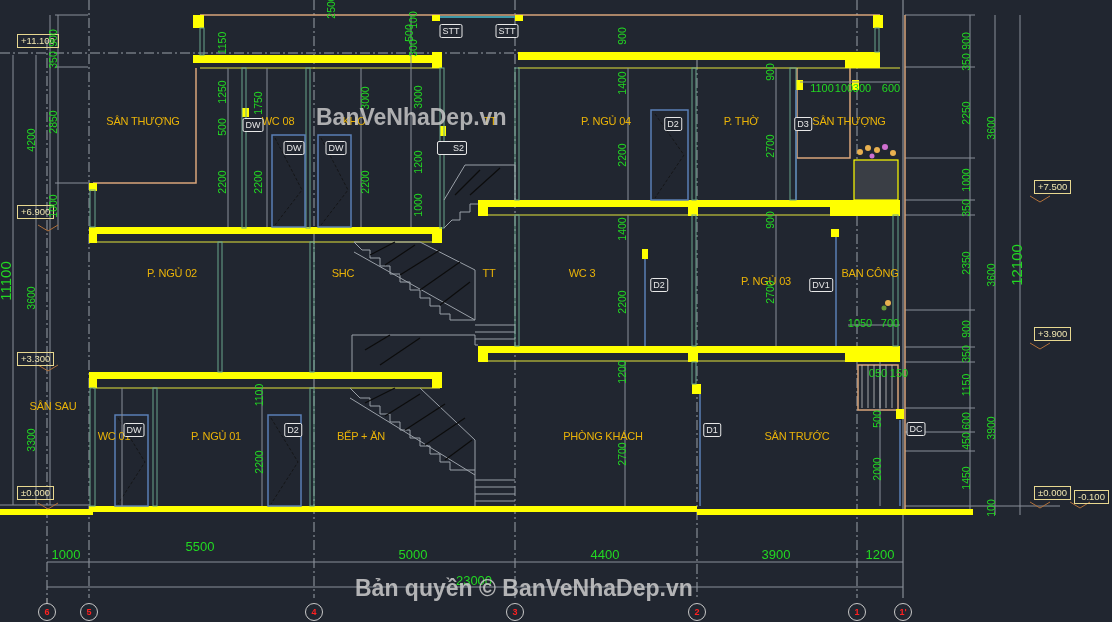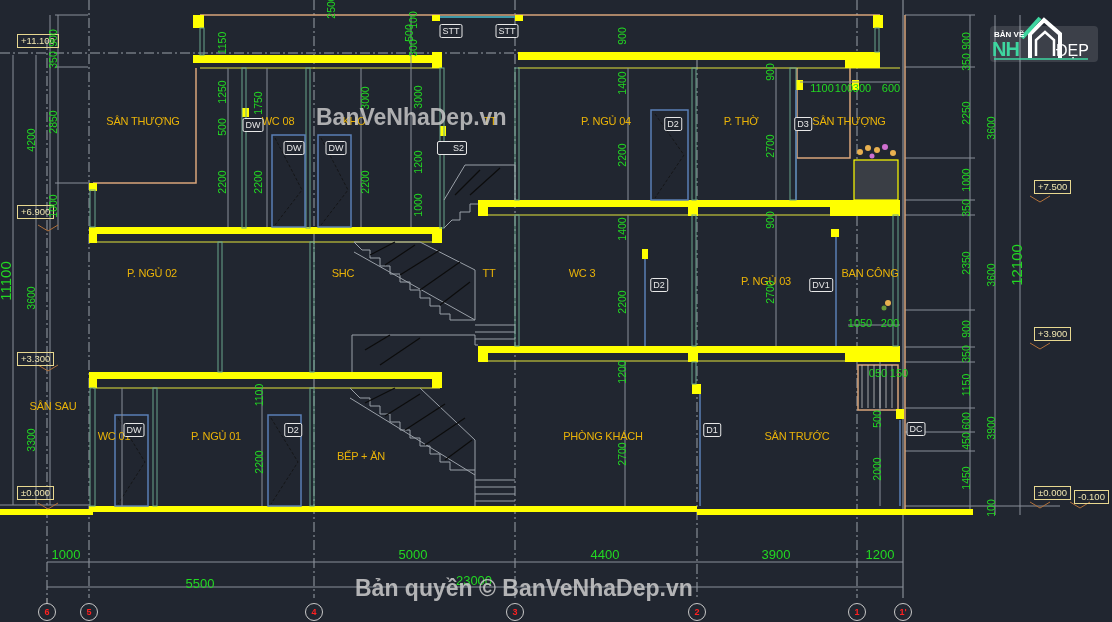--- a/index.html
+++ b/index.html
@@ -264,30 +264,30 @@
     </g>
   </svg>
 
   <div class="room" style="left:143px;top:121px;">SÂN THƯỢNG</div>
   <div class="room" style="left:278px;top:121px;">WC 08</div>
   <div class="room" style="left:354px;top:121px;">KHO</div>
   <div class="room" style="left:490px;top:121px;">TT</div>
   <div class="room" style="left:606px;top:121px;">P. NGỦ 04</div>
   <div class="room" style="left:741px;top:121px;">P. THỜ</div>
   <div class="room" style="left:849px;top:121px;">SÂN THƯỢNG</div>
-  <div class="room" style="left:152px;top:273px;">P. NGỦ 02</div>
+  <div class="room" style="left:172px;top:273px;">P. NGỦ 02</div>
   <div class="room" style="left:343px;top:273px;">SHC</div>
   <div class="room" style="left:489px;top:273px;">TT</div>
   <div class="room" style="left:582px;top:273px;">WC 3</div>
   <div class="room" style="left:766px;top:273px;margin-top:8px;">P. NGỦ 03</div>
   <div class="room" style="left:870px;top:273px;">BAN CÔNG</div>
   <div class="room" style="left:53px;top:406px;">SÂN SAU</div>
   <div class="room" style="left:114px;top:436px;">WC 01</div>
   <div class="room" style="left:216px;top:436px;">P. NGỦ 01</div>
-  <div class="room" style="left:361px;top:456px;">BẾP + ĂN</div>
+  <div class="room" style="left:361px;top:436px;">BẾP + ĂN</div>
   <div class="room" style="left:603px;top:436px;">PHÒNG KHÁCH</div>
   <div class="room" style="left:797px;top:436px;">SÂN TRƯỚC</div>
 
   <div class="tag" style="left:253px;top:125px;">DW</div>
   <div class="tag" style="left:294px;top:148px;">DW</div>
   <div class="tag" style="left:336px;top:148px;">DW</div>
   <div class="tag" style="left:451px;top:31px;">STT</div>
   <div class="tag" style="left:507px;top:31px;">STT</div>
   <div class="tag" style="left:452px;top:148px;padding-left:15px;">S2</div>
   <div class="tag" style="left:673px;top:124px;">D2</div>
@@ -343,21 +343,21 @@
   <div class="dim" style="left:891px;top:88px;">600</div>
   <div class="dimv" style="left:622px;top:229px;">1400</div>
   <div class="dimv" style="left:622px;top:302px;">2200</div>
   <div class="dimv" style="left:622px;top:372px;">1200</div>
   <div class="dimv" style="left:770px;top:220px;">900</div>
   <div class="dimv" style="left:770px;top:292px;">2700</div>
   <div class="dimv" style="left:259px;top:395px;">1100</div>
   <div class="dimv" style="left:259px;top:462px;">2200</div>
   <div class="dimv" style="left:622px;top:454px;">2700</div>
   <div class="dim" style="left:860px;top:323px;">1050</div>
-  <div class="dim" style="left:890px;top:323px;">200</div>
+  <div class="dim" style="left:890px;top:323px;">700</div>
   <div class="dim" style="left:878px;top:373px;">050</div>
   <div class="dim" style="left:899px;top:373px;">150</div>
   <div class="dimv" style="left:877px;top:419px;">500</div>
   <div class="dimv" style="left:877px;top:469px;">2000</div>
 
   <div class="dimv" style="left:966px;top:41px;">900</div>
   <div class="dimv" style="left:966px;top:62px;">350</div>
   <div class="dimv" style="left:966px;top:113px;">2250</div>
   <div class="dimv" style="left:966px;top:180px;">1000</div>
   <div class="dimv" style="left:966px;top:208px;">350</div>
@@ -368,43 +368,31 @@
   <div class="dimv" style="left:966px;top:421px;">600</div>
   <div class="dimv" style="left:966px;top:441px;">450</div>
   <div class="dimv" style="left:966px;top:478px;">1450</div>
   <div class="dimv" style="left:991px;top:508px;">100</div>
   <div class="dimv" style="left:991px;top:128px;">3600</div>
   <div class="dimv" style="left:991px;top:275px;">3600</div>
   <div class="dimv" style="left:991px;top:428px;">3900</div>
   <div class="dimv big" style="left:1016px;top:265px;">12100</div>
 
   <div class="dimh" style="left:66px;top:554px;">1000</div>
-  <div class="dimh" style="left:200px;top:583px;">5500</div>
+  <div class="dimh" style="left:200px;top:546px;">5500</div>
   <div class="dimh" style="left:413px;top:554px;">5000</div>
   <div class="dimh" style="left:605px;top:554px;text-align:right;">4400</div>
   <div class="dimh" style="left:776px;top:554px;">3900</div>
   <div class="dimh" style="left:880px;top:554px;">1200</div>
   <div class="dimh" style="left:474px;top:580px;">23000</div>
 
   <div class="grid-bubble" style="left:47px;top:612px;">6</div>
   <div class="grid-bubble" style="left:89px;top:612px;">5</div>
   <div class="grid-bubble" style="left:314px;top:612px;">4</div>
   <div class="grid-bubble" style="left:515px;top:612px;">3</div>
   <div class="grid-bubble" style="left:697px;top:612px;">2</div>
   <div class="grid-bubble" style="left:857px;top:612px;">1</div>
   <div class="grid-bubble" style="left:903px;top:612px;">1'</div>
 
   <div class="wm-center">BanVeNhaDep.vn</div>
   <div class="wm-bottom">Bản quyền © BanVeNhaDep.vn</div>
 
-  <div class="logo">
-    <svg width="110" height="52" style="position:absolute;left:0;top:0;">
-      <rect x="0" y="14" width="108" height="36" rx="4" fill="#ffffff" opacity="0.12"></rect>
-      <polyline points="40,46 40,22 54,8 70,22 70,46" fill="none" stroke="#ffffff" stroke-width="4"></polyline>
-      <polyline points="46,44 46,28 55,20 64,28 64,44" fill="none" stroke="#ffffff" stroke-width="2.5"></polyline>
-      <line x1="32" y1="26" x2="50" y2="6" stroke="#3ed6a0" stroke-width="4"></line>
-      <line x1="4" y1="47" x2="98" y2="47" stroke="#3ed6a0" stroke-width="1.5"></line>
-    </svg>
-    <div class="logo-top">BẢN VẼ</div>
-    <div class="logo-nh">NH</div>
-    <div class="logo-dep">ĐẸP</div>
-  </div>
 </div>
 
 </body></html>

